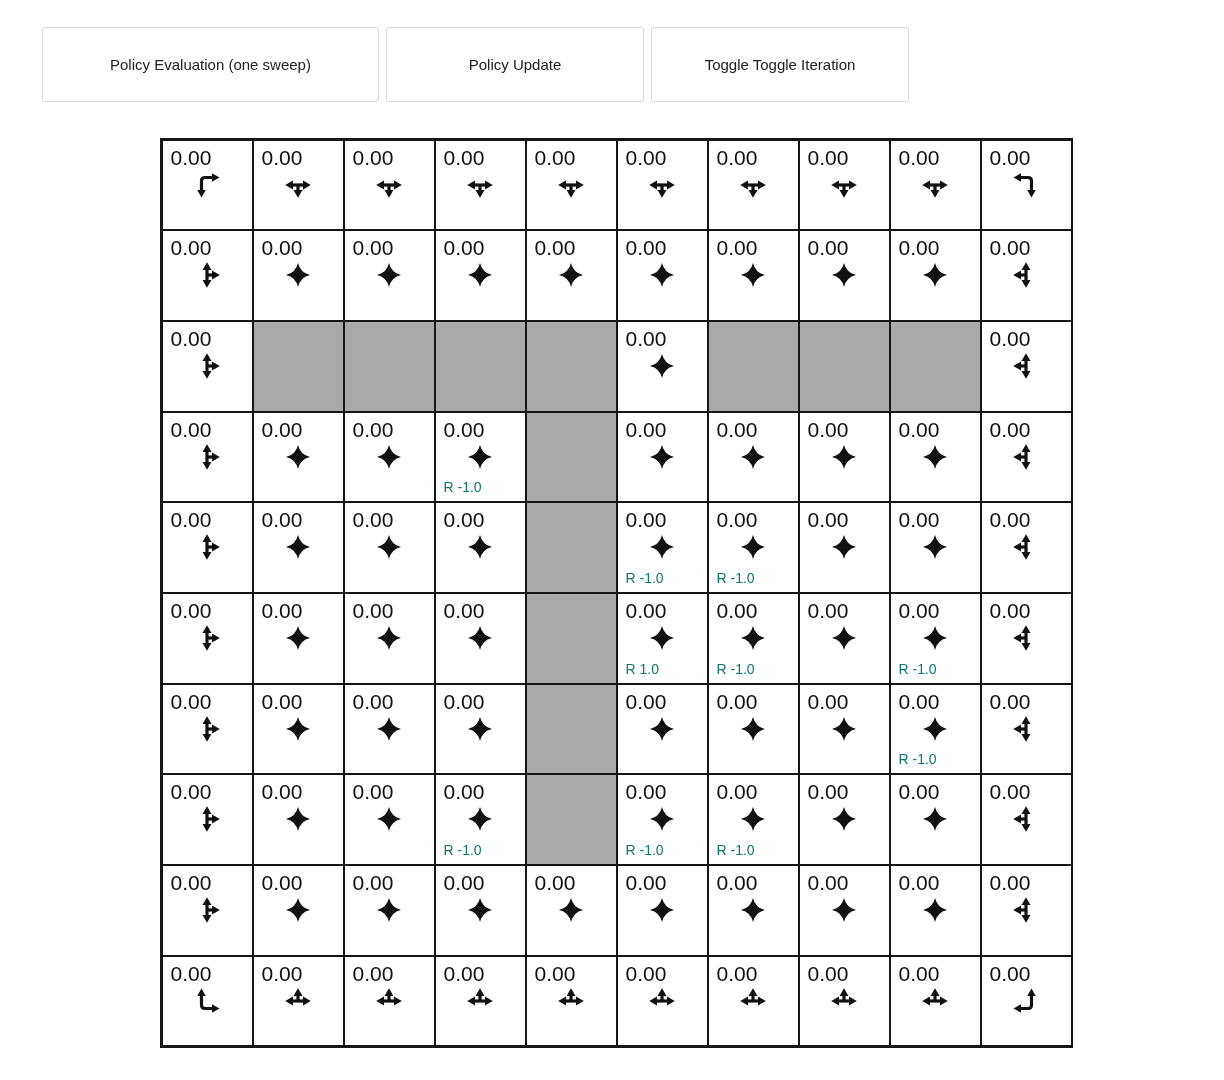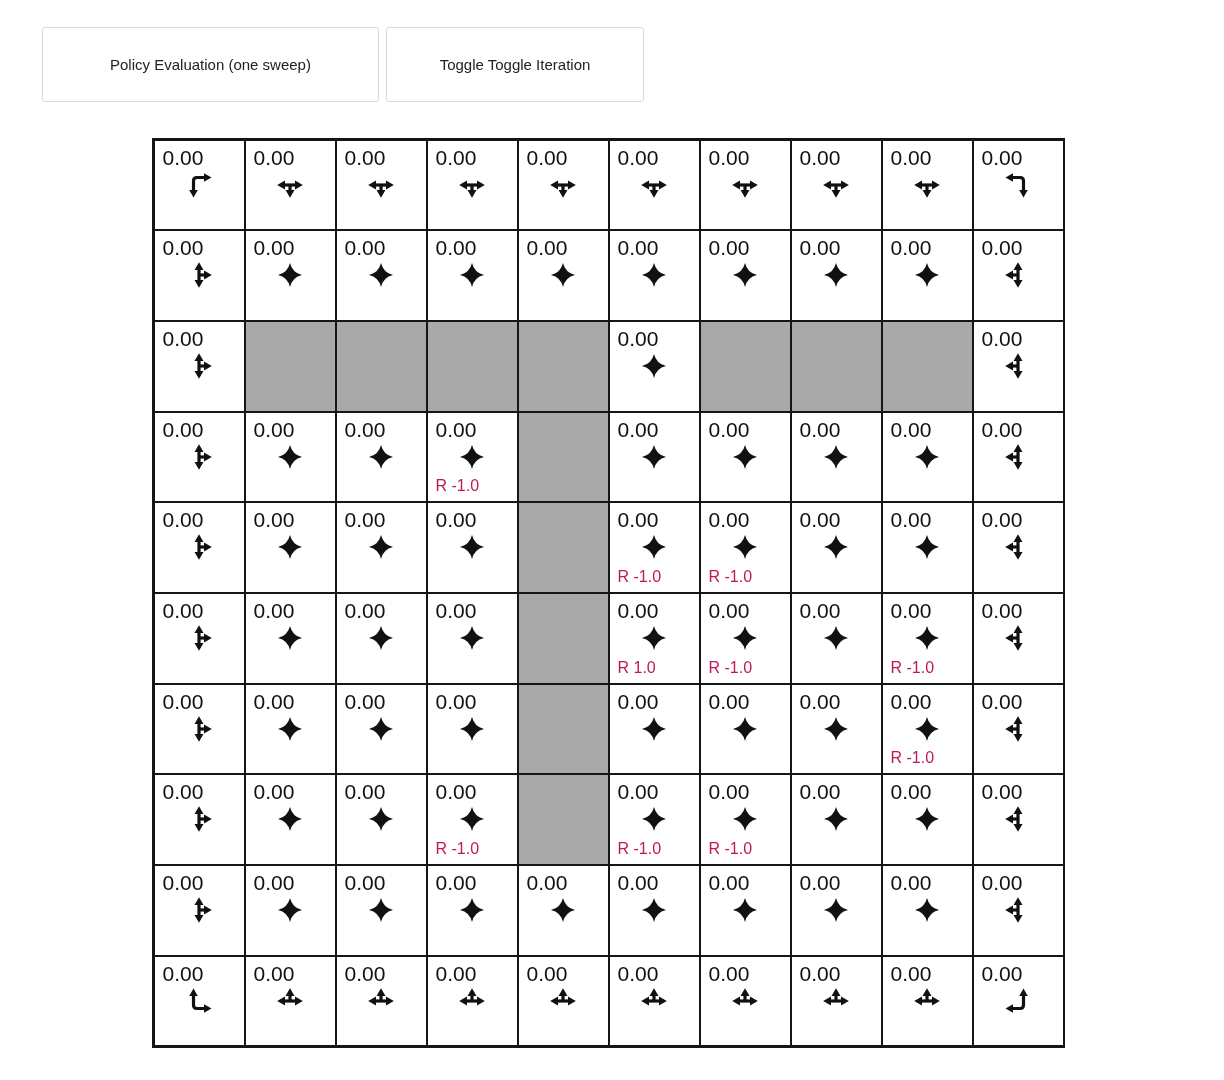--- a/index.html
+++ b/index.html
@@ -8,35 +8,36 @@
     font-family:"Liberation Sans",sans-serif;color:#111;
   }
   .toolbar{position:absolute;left:42px;top:27px;display:flex;gap:7px;}
   .btn{
     height:75px;background:#fff;border:1px solid #d9d9d9;border-radius:3px;
     font-family:"Liberation Sans",sans-serif;font-size:15px;color:#222;
     cursor:pointer;width:258px;padding:16px;
   }
   .btn.wide{width:337px;}
   .board{
-    position:absolute;left:152px;top:138px;width:913px;height:910px;
+    position:absolute;left:160px;top:138px;width:913px;height:910px;
     box-sizing:border-box;background:#161616;
     display:grid;grid-template-columns:repeat(10,1fr);grid-template-rows:repeat(10,1fr);
     gap:2px;padding:2.5px;
   }
   .cell{position:relative;background:#ffffff;overflow:hidden;}
   .cell-value{font-size:21px;line-height:1.05;margin:6px 0 0 8px;color:#111;}
   .policy-glyph{display:block;width:30px;height:30px;margin:1px auto 0;}
-  .cell-reward{position:absolute;left:8px;bottom:6px;font-size:16px;color:#be185d;}
+  .cell-reward{position:absolute;left:8px;bottom:6px;font-size:14px;color:#0f766e;}
 </style>
 </head>
 <body>
 
 <div class="toolbar">
   <button class="btn wide">Policy Evaluation (one sweep)</button>
+  <button class="btn">Policy Update</button>
   <button class="btn">Toggle Toggle Iteration</button>
 </div>
 
 <div class="board" style="background: rgb(22, 22, 22);">
     <div class="cell" style="background: rgb(255, 255, 255);">
       <div class="cell-value">0.00</div>
       <svg class="policy-glyph" viewBox="0 0 30 30" fill="#111" xmlns="http://www.w3.org/2000/svg">
         <path d="M9.5 21 L9.5 11 Q9.5 7.5 13 7.5 L21 7.5" fill="none" stroke="#111" stroke-width="3.2"></path>
         <polygon points="9.5,27.5 5.2,20 13.8,20"></polygon>
         <polygon points="27.5,7.5 20,3.2 20,11.8"></polygon>

